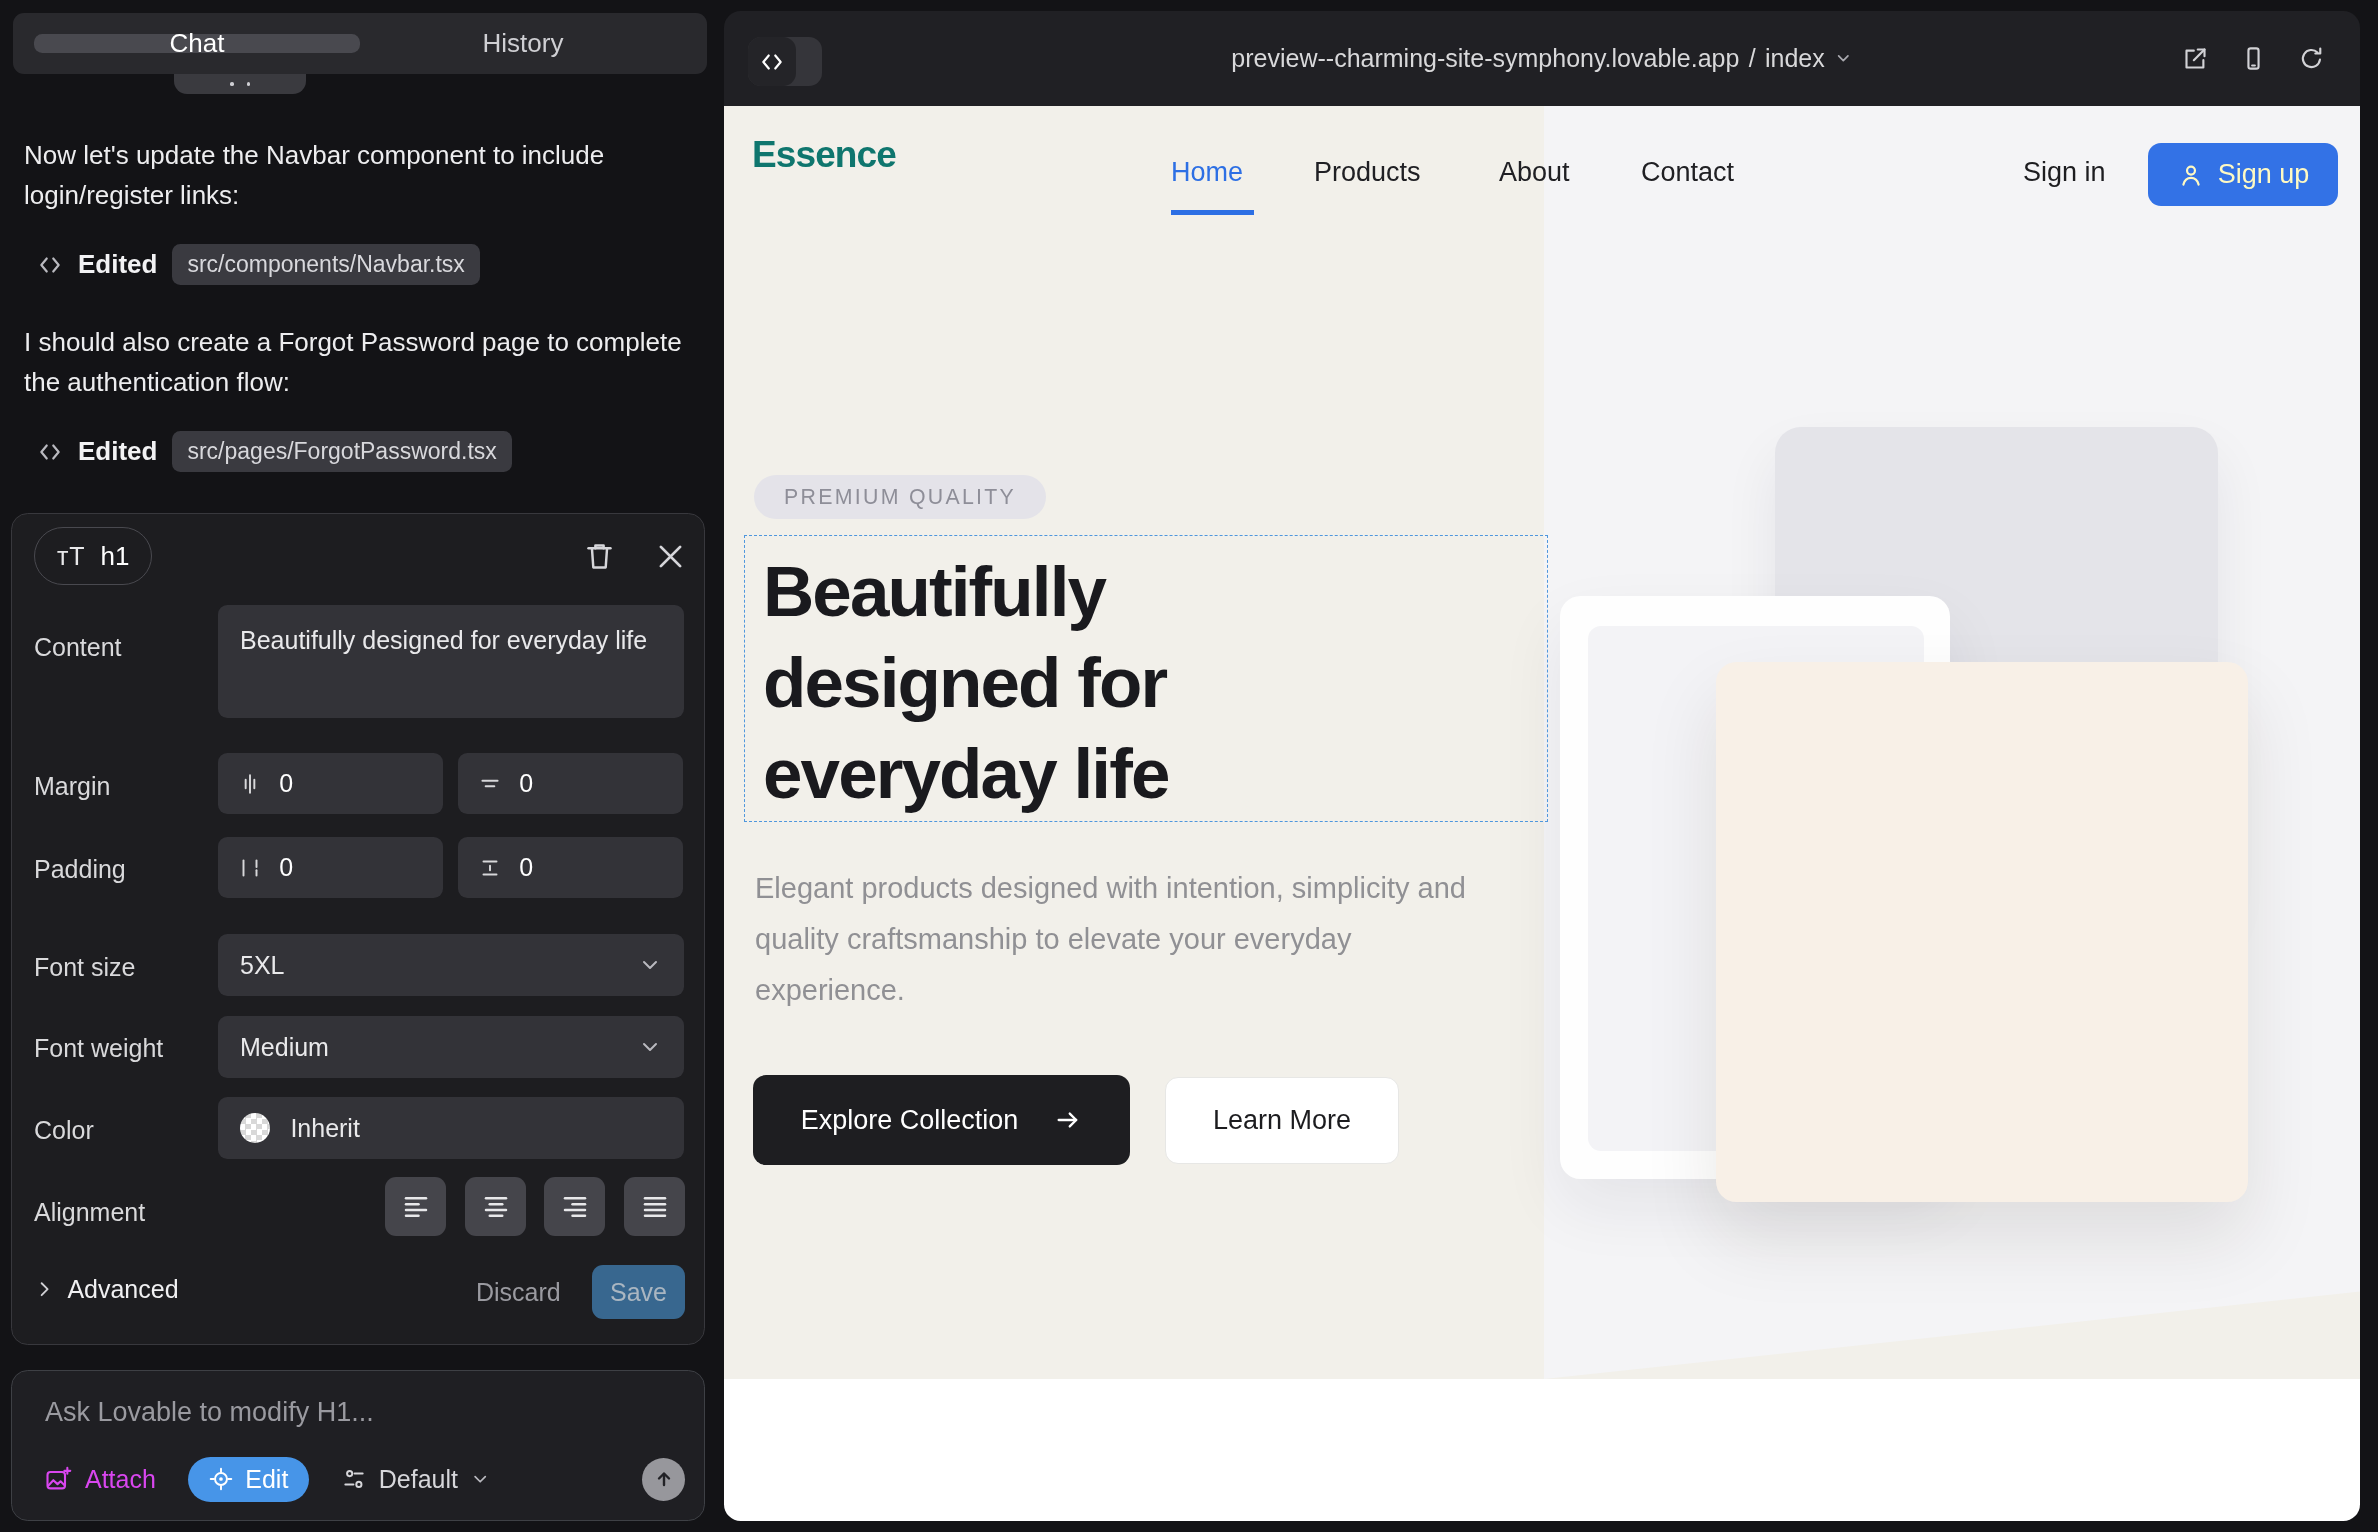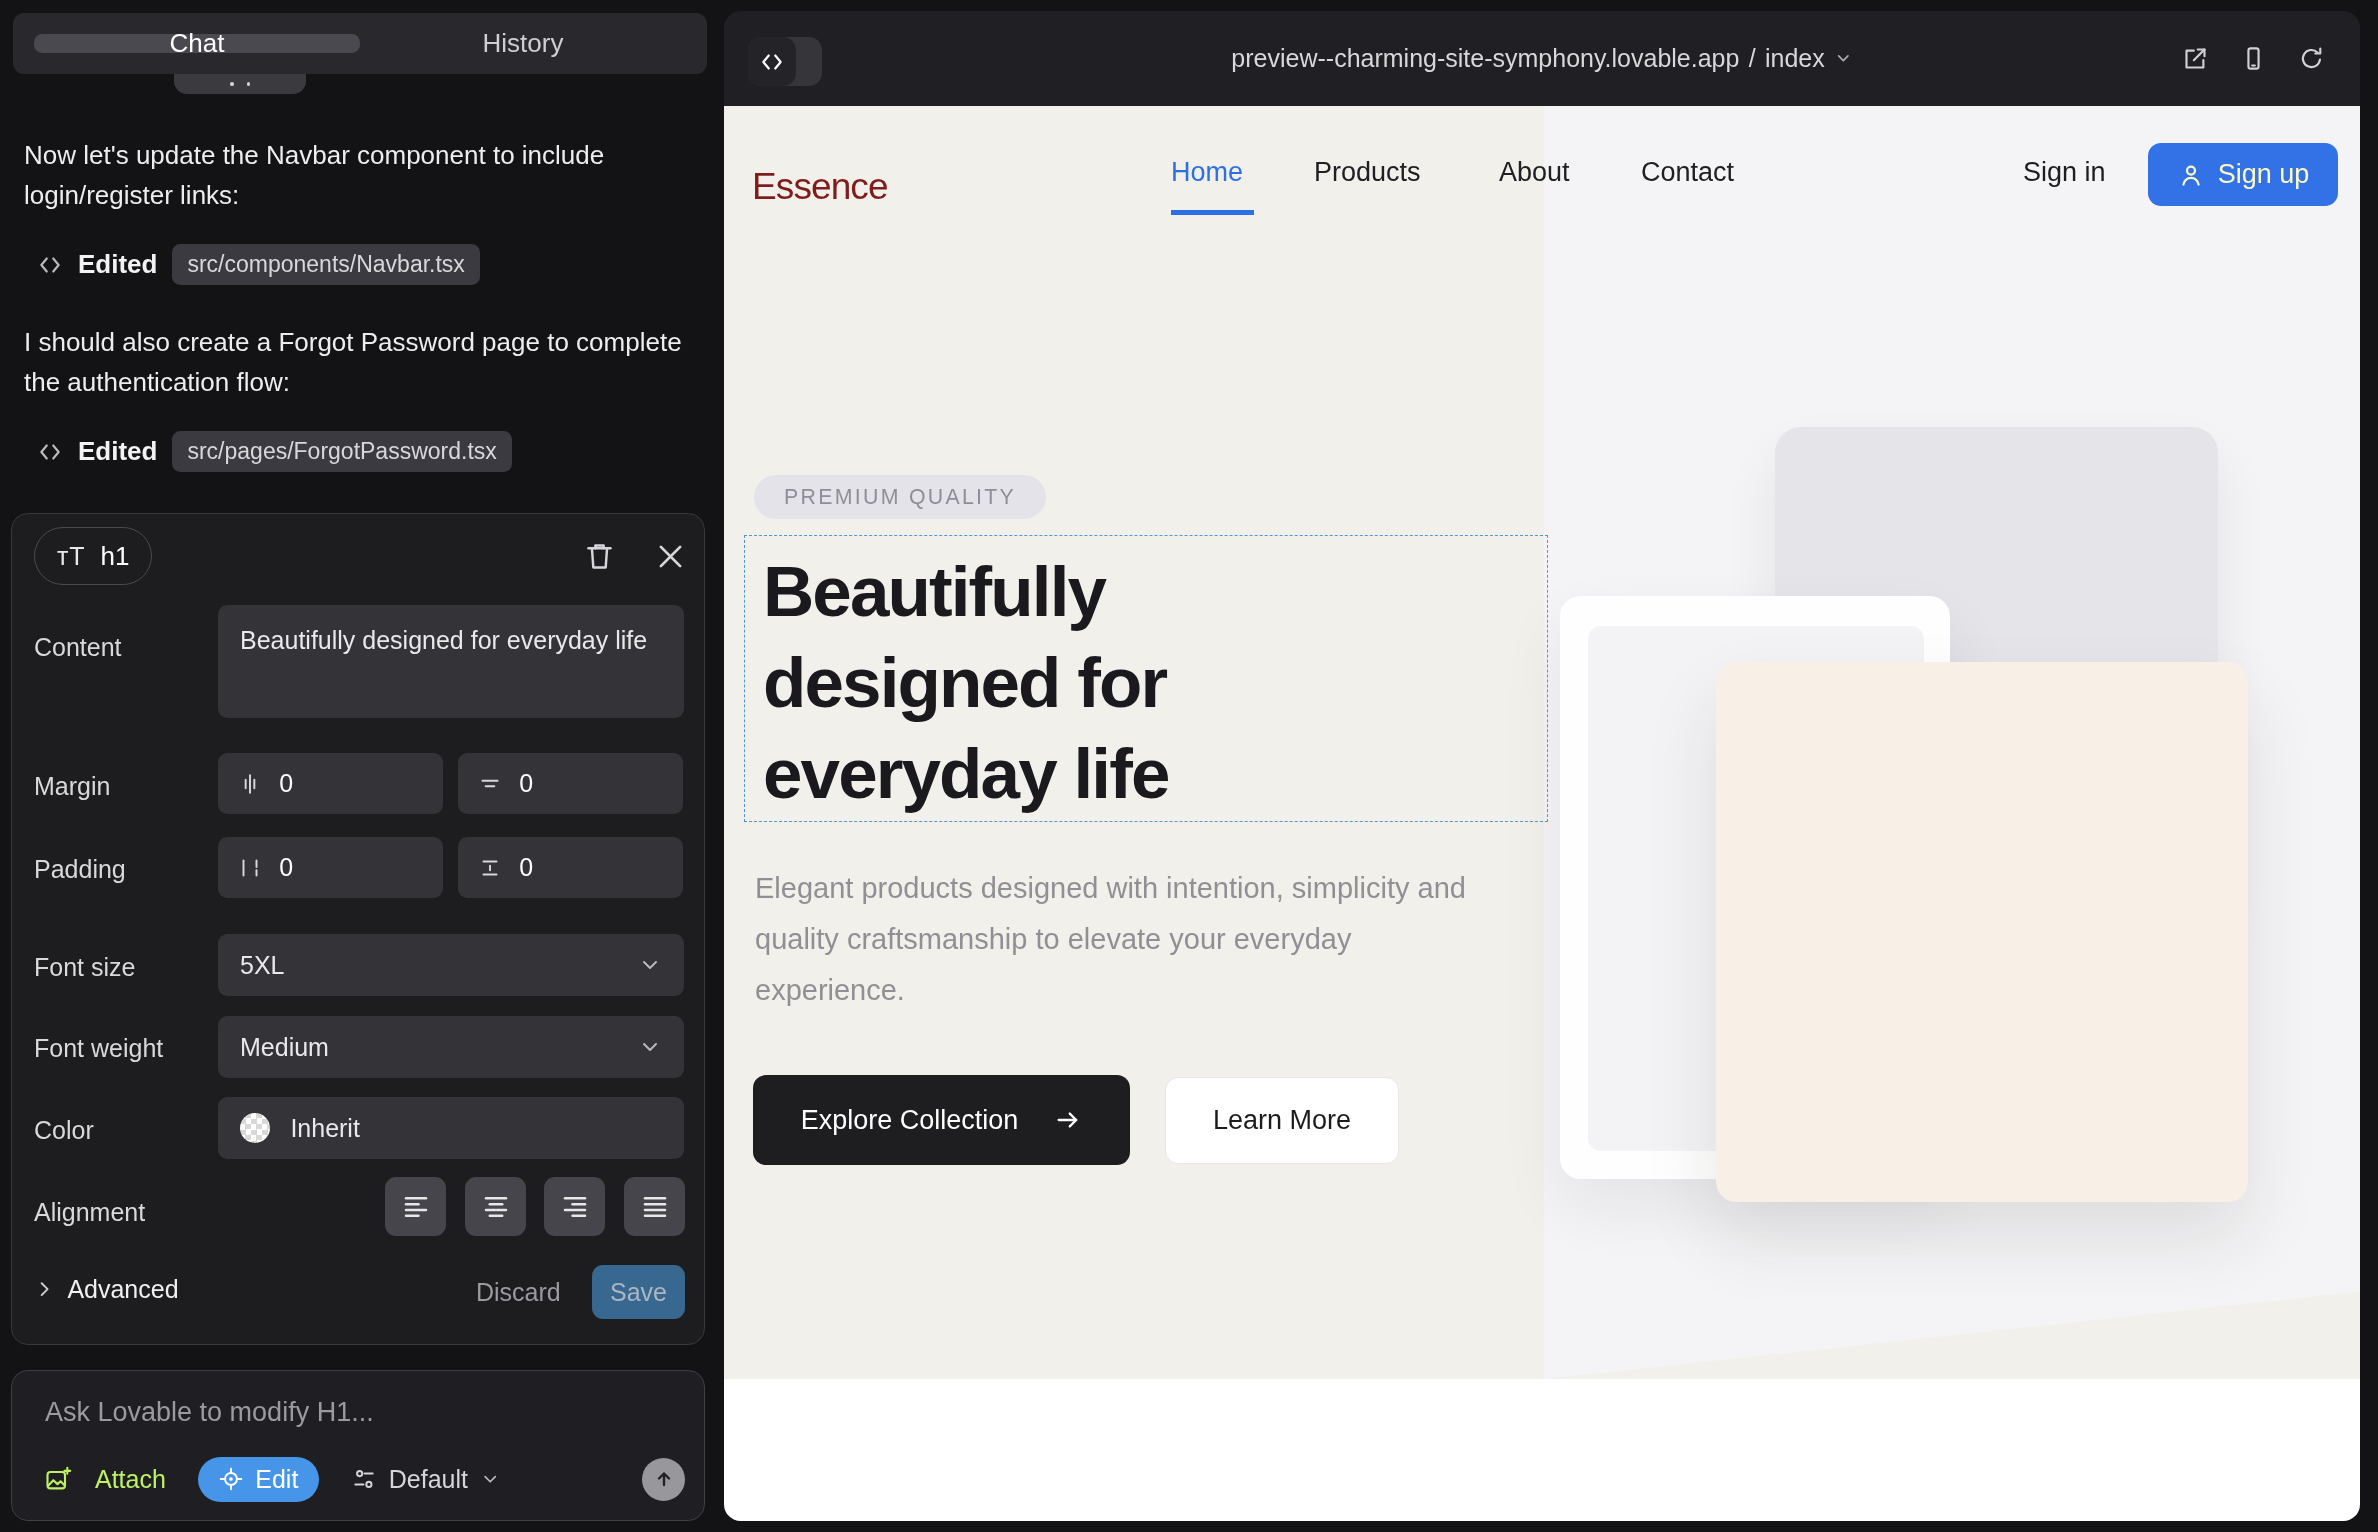--- a/index.html
+++ b/index.html
@@ -40,21 +40,21 @@
   .align-btn svg { width:30px; height:30px; }
   .adv { position:absolute; left:22px; top:761px; display:flex; align-items:center; gap:13px; color:#f0f0f2; font-size:25px; cursor:pointer; }
   .adv svg { width:20.4px; height:20.4px; color:#d0d0d4; }
   .discard { position:absolute; left:464px; top:764px; font-size:25px; color:#9a9aa0; cursor:pointer; }
   .save-btn { position:absolute; left:580px; top:751px; width:93px; height:54px; background:#38678f; border-radius:11px; display:flex; align-items:center; justify-content:center; font-size:25px; color:#aab6c1; cursor:pointer; }
 
   
   .composer { position:absolute; left:11px; top:1370px; width:694px; height:151px; background:#1f1f23; border:1.9px solid #3e4045; border-radius:16.7px; }
   .composer-ph { position:absolute; left:33px; top:26px; font-size:27px; color:#9a9aa0; }
   .comp-row { position:absolute; left:32px; right:18.6px; top:85px; height:46px; display:flex; align-items:center; }
-  .attach { display:flex; align-items:center; gap:23px; color:#bef264; font-size:25px; cursor:pointer; }
+  .attach { display:flex; align-items:center; gap:13px; color:#d946ef; font-size:25px; cursor:pointer; }
   .attach svg { width:28px; height:28px; }
   .edit-pill { margin-left:32px; height:45px; padding:0 20.4px; background:#4795e8; border-radius:927px; display:flex; align-items:center; gap:11px; color:#fff; font-size:25px; cursor:pointer; }
   .edit-pill svg { width:26px; height:26px; }
   .default-sel { margin-left:32px; display:flex; align-items:center; gap:12px; color:#d6d6da; font-size:25px; cursor:pointer; }
   .default-sel svg.sl { width:26px; height:26px; }
   .default-sel svg.ch { width:20.4px; height:20.4px; color:#b9b9bf; }
   .send-btn { margin-left:auto; width:43px; height:43px; border-radius:50%; background:#97979c; display:flex; align-items:center; justify-content:center; color:#222226; cursor:pointer; }
   .send-btn svg { width:24px; height:24px; }
 
   
@@ -66,21 +66,21 @@
   .url-row { position:absolute; left:0; right:0; top:0; height:95px; display:flex; align-items:center; justify-content:center; gap:9.3px; color:#d8d8da; font-size:25px; }
   .url-row .chev { width:18.6px; height:18.6px; color:#a9a9af; }
   .frame-icons { position:absolute; right:35px; top:0; height:95px; display:flex; align-items:center; gap:31px; color:#d2d2d6; }
   .frame-icons svg { width:27px; height:27px; cursor:pointer; }
 
   .content { position:absolute; left:0; top:95px; right:0; bottom:0; background:#ffffff; border-radius:0 0 16.7px 16.7px; overflow:hidden; }
   .hero { position:absolute; left:0; top:0; width:1636px; height:1273px; background:#f4f4f6; overflow:hidden; }
   .hero-left-bg { position:absolute; left:0; top:0; width:820px; height:1273px; background:#f2f0ea; }
   .wedge { position:absolute; left:820px; top:1180px; width:816px; height:93px; background:#f2f0ea; clip-path:polygon(0 100%, 100% 6%, 100% 100%); }
 
-  .brand { position:absolute; left:28px; top:60px; font-size:37px; font-weight:400; letter-spacing:-0.9px; color:#7f1d1d; }
+  .brand { position:absolute; left:28px; top:28px; font-size:37px; font-weight:700; letter-spacing:-0.9px; color:#0f766e; }
   .nav-link { position:absolute; top:51px; font-size:27px; color:#202024; cursor:pointer; }
   .nav-link.active { color:#2d6fe4; }
   .nav-underline { position:absolute; left:447px; top:104px; width:83px; height:4.6px; background:#2d6fe4; }
   .signin { position:absolute; left:1299px; top:51px; font-size:27px; color:#1d1d20; cursor:pointer;text-align:right; }
   .signup-btn { position:absolute; left:1424px; top:37px; width:190px; height:63px; background:#3372e6; border-radius:13px; display:flex; align-items:center; justify-content:center; gap:13px; color:#fef9c3; font-size:27px; cursor:pointer; }
   .signup-btn svg { width:28px; height:28px; }
 
   .badge { position:absolute; left:30px; top:369px; height:44px; padding:0 30px; background:#e4e3e9; border-radius:927px; display:inline-flex; align-items:center; font-size:21.3px; letter-spacing:2.3px; color:#8e8e98; }
   .sel-box { position:absolute; left:20.4px; top:429px; width:804px; height:287px; border:1.9px dashed #4f97dd; z-index:5; }
   .hero-h1 { position:absolute; left:39px; top:440px; font-size:71px; line-height:91px; font-weight:700; letter-spacing:-1.9px; color:#1a1a1e; z-index:4; }

